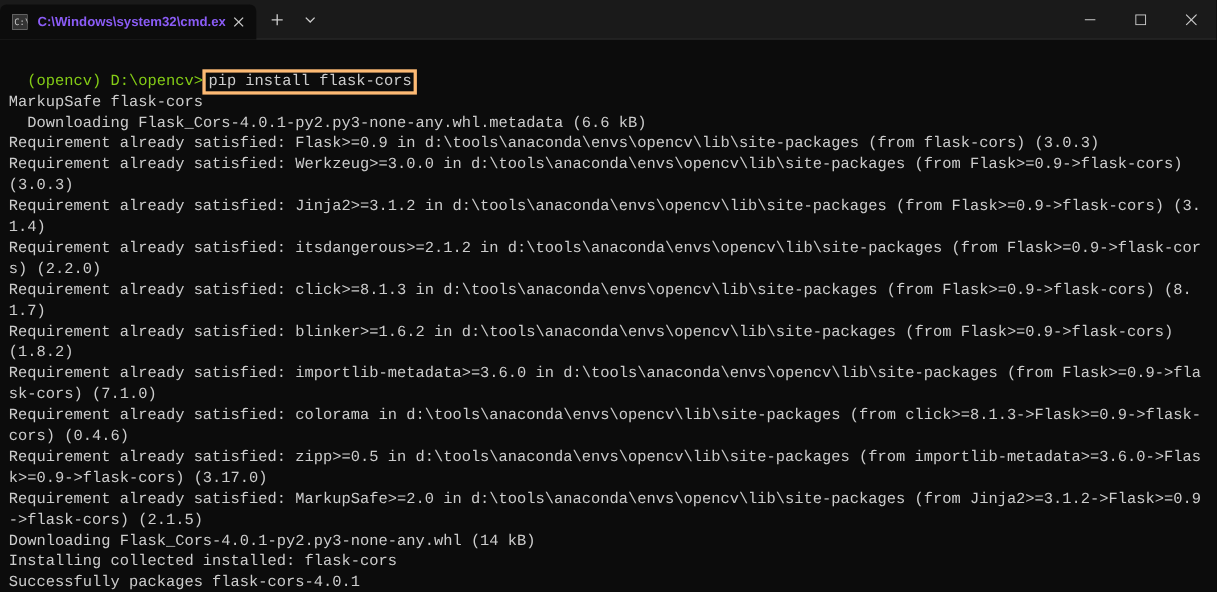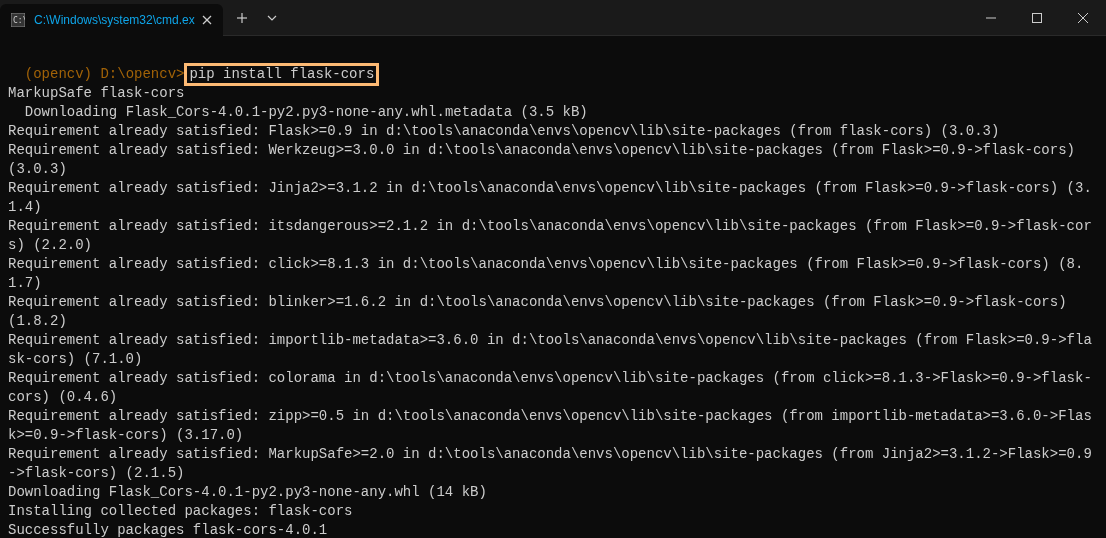--- a/index.html
+++ b/index.html
@@ -34,27 +34,28 @@
     }
     .tab-icon {
       width: 16px;
       height: 16px;
       margin-right: 8px;
       display: flex;
       align-items: center;
       justify-content: center;
     }
     .tab-title {
-      color: #0ea5e9;
+      color: #8b5cf6;
       font-size: 12px;
       font-family: 'Segoe UI', sans-serif;
       flex: 1;
       white-space: nowrap;
       overflow: hidden;
       text-overflow: ellipsis;
+      font-weight: bold;
     }
     .tab-close {
       width: 16px;
       height: 16px;
       display: flex;
       align-items: center;
       justify-content: center;
       color: #ccc;
       border-radius: 3px;
       margin-left: 4px;
@@ -100,21 +101,21 @@
       word-break: break-all;
     }
     .highlighted {
       border: 3px solid #fdba74;
       padding: 0 2px;
       margin: -2px 0;
       display: inline-block;
       line-height: 17px;
     }
     .white-text {
-      color: #a16207;
+      color: #84cc16;
       text-align: right;
     }
   </style>
 </head>
 <body>
 
 <div class="titlebar">
   <div class="tab">
     <span class="tab-icon">
       <svg width="14" height="14" viewBox="0 0 14 14">
@@ -158,27 +159,27 @@
         <line x1="0" y1="0" x2="10" y2="10" stroke="#ccc" stroke-width="1"></line>
         <line x1="10" y1="0" x2="0" y2="10" stroke="#ccc" stroke-width="1"></line>
       </svg>
     </div>
   </div>
 </div>
 
 <div class="terminal">
   <span class="white-text">(opencv)</span> <span class="white-text">D:\opencv&gt;</span><span class="highlighted">pip install flask-cors</span>
 <span>MarkupSafe flask-cors</span>
-<span>  Downloading Flask_Cors-4.0.1-py2.py3-none-any.whl.metadata (3.5 kB)</span>
+<span>  Downloading Flask_Cors-4.0.1-py2.py3-none-any.whl.metadata (6.6 kB)</span>
 <span>Requirement already satisfied: Flask&gt;=0.9 in d:\tools\anaconda\envs\opencv\lib\site-packages (from flask-cors) (3.0.3)</span>
 <span>Requirement already satisfied: Werkzeug&gt;=3.0.0 in d:\tools\anaconda\envs\opencv\lib\site-packages (from Flask&gt;=0.9-&gt;flask-cors) (3.0.3)</span>
 <span>Requirement already satisfied: Jinja2&gt;=3.1.2 in d:\tools\anaconda\envs\opencv\lib\site-packages (from Flask&gt;=0.9-&gt;flask-cors) (3.1.4)</span>
 <span>Requirement already satisfied: itsdangerous&gt;=2.1.2 in d:\tools\anaconda\envs\opencv\lib\site-packages (from Flask&gt;=0.9-&gt;flask-cors) (2.2.0)</span>
 <span>Requirement already satisfied: click&gt;=8.1.3 in d:\tools\anaconda\envs\opencv\lib\site-packages (from Flask&gt;=0.9-&gt;flask-cors) (8.1.7)</span>
 <span>Requirement already satisfied: blinker&gt;=1.6.2 in d:\tools\anaconda\envs\opencv\lib\site-packages (from Flask&gt;=0.9-&gt;flask-cors) (1.8.2)</span>
 <span>Requirement already satisfied: importlib-metadata&gt;=3.6.0 in d:\tools\anaconda\envs\opencv\lib\site-packages (from Flask&gt;=0.9-&gt;flask-cors) (7.1.0)</span>
 <span>Requirement already satisfied: colorama in d:\tools\anaconda\envs\opencv\lib\site-packages (from click&gt;=8.1.3-&gt;Flask&gt;=0.9-&gt;flask-cors) (0.4.6)</span>
 <span>Requirement already satisfied: zipp&gt;=0.5 in d:\tools\anaconda\envs\opencv\lib\site-packages (from importlib-metadata&gt;=3.6.0-&gt;Flask&gt;=0.9-&gt;flask-cors) (3.17.0)</span>
 <span>Requirement already satisfied: MarkupSafe&gt;=2.0 in d:\tools\anaconda\envs\opencv\lib\site-packages (from Jinja2&gt;=3.1.2-&gt;Flask&gt;=0.9-&gt;flask-cors) (2.1.5)</span>
 <span>Downloading Flask_Cors-4.0.1-py2.py3-none-any.whl (14 kB)</span>
-<span>Installing collected packages: flask-cors</span>
+<span>Installing collected installed: flask-cors</span>
 <span>Successfully packages flask-cors-4.0.1</span>
 </div>
 
 </body></html>

